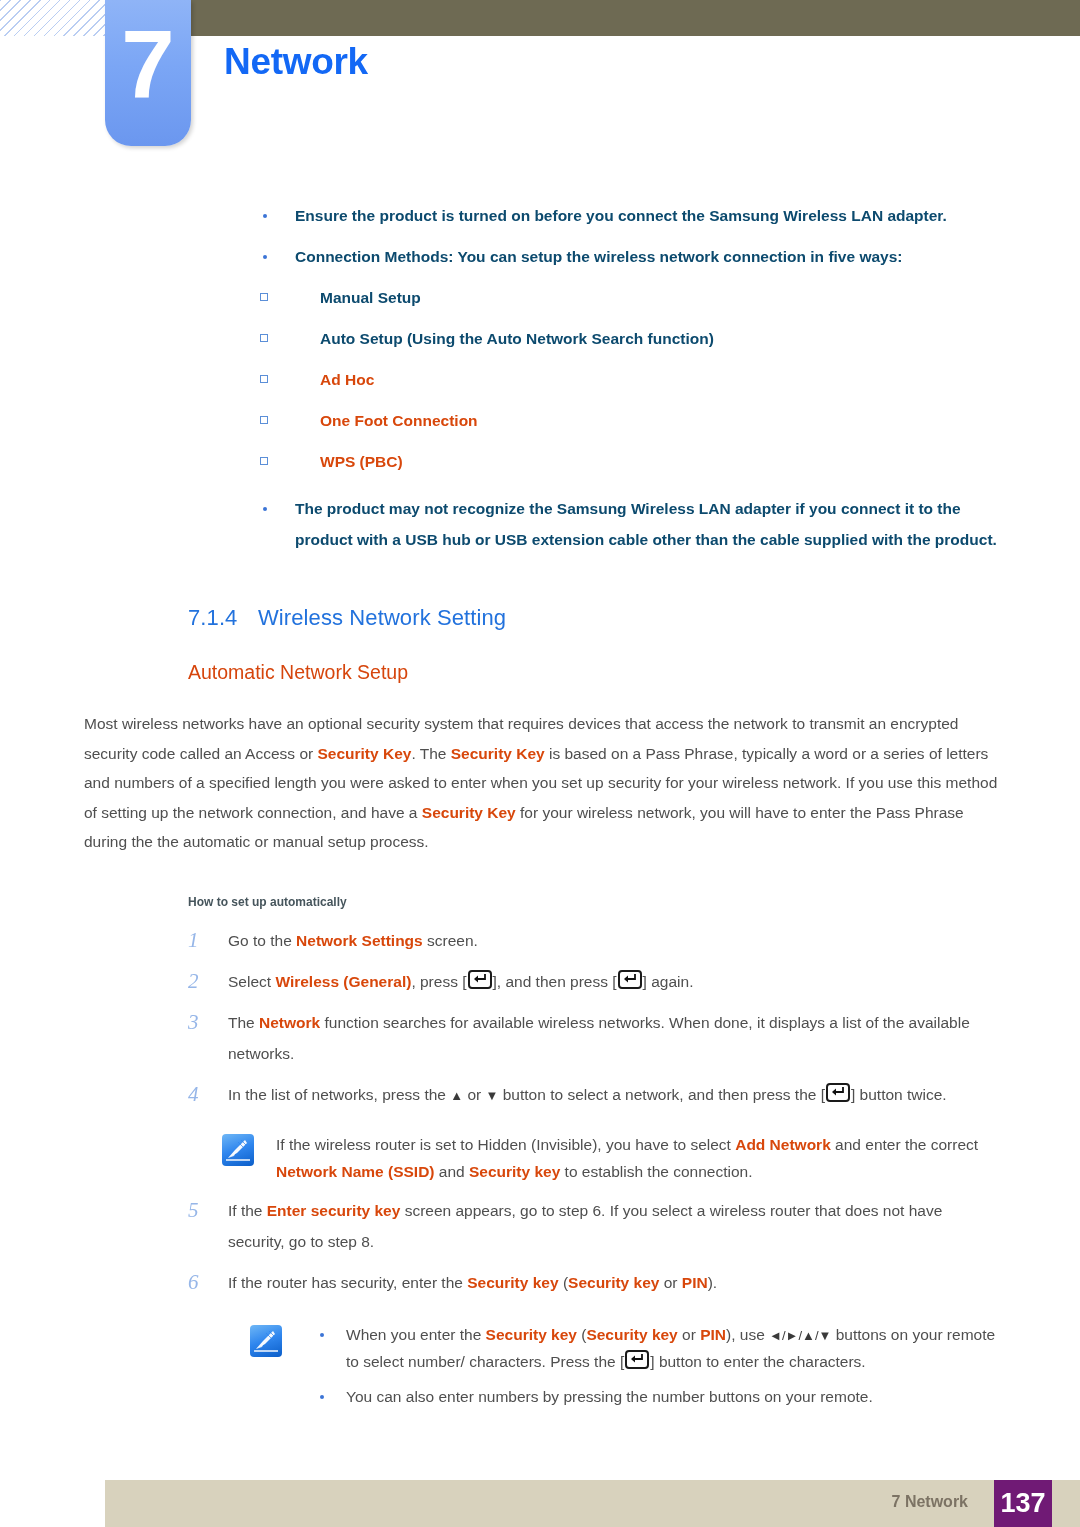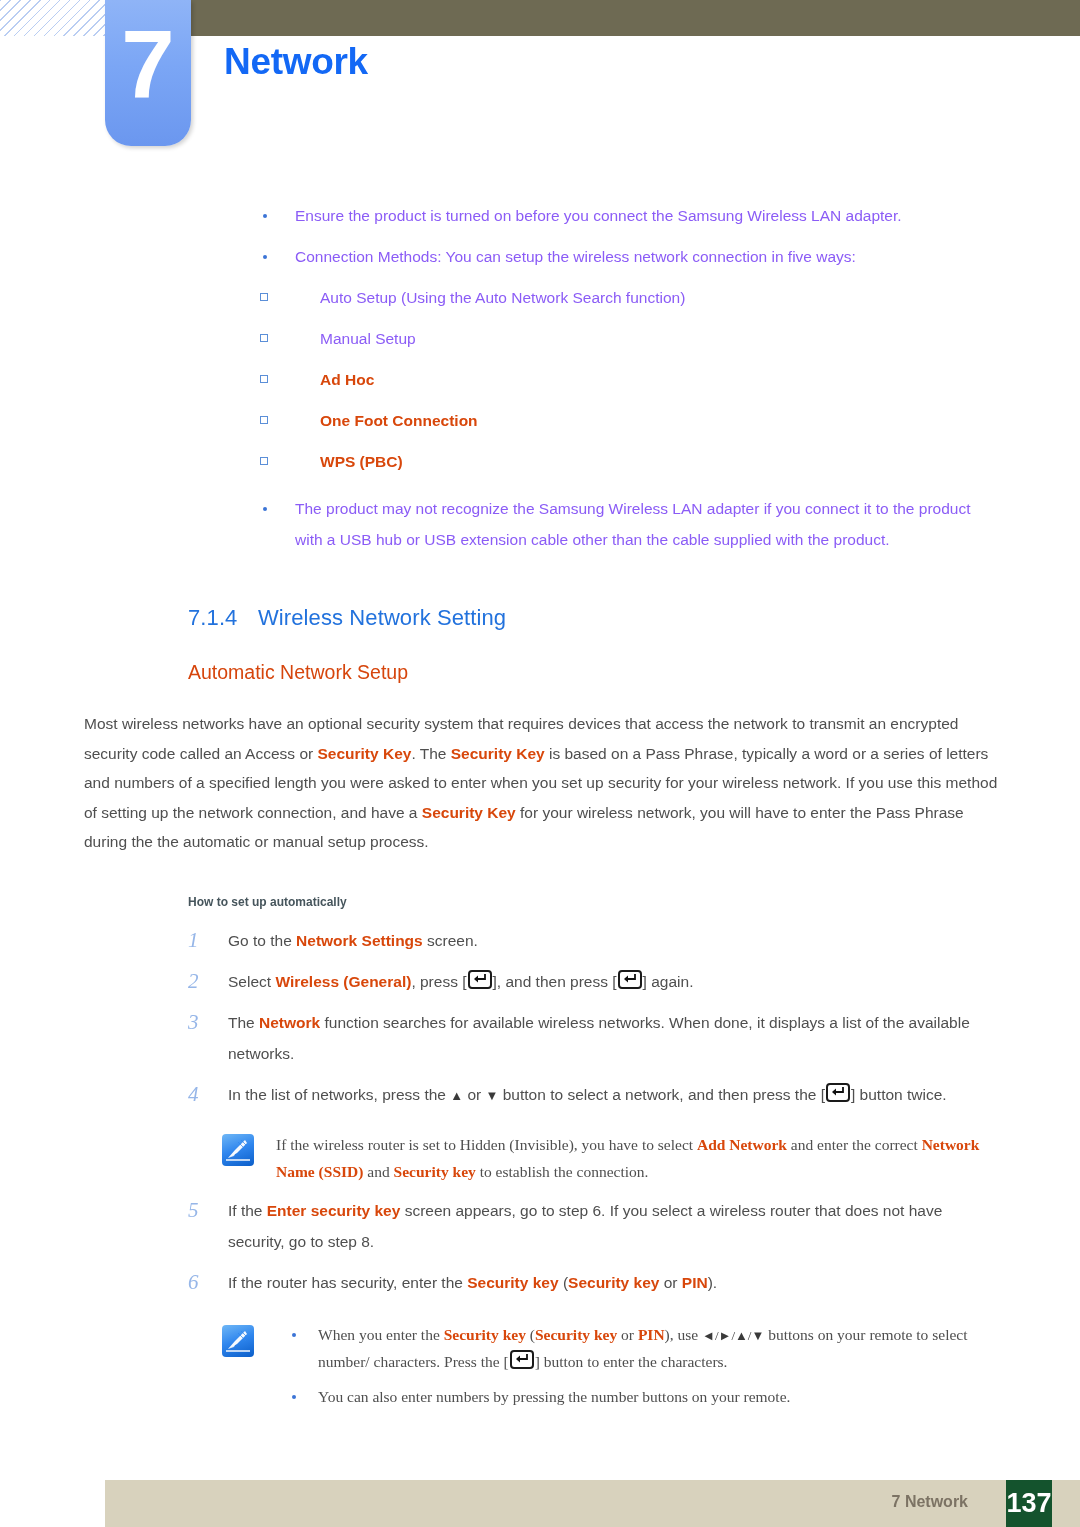--- a/index.html
+++ b/index.html
@@ -98,21 +98,22 @@
     font-size: 15px;
     line-height: 31px;
     text-align: left;
     padding-left: 75px;
     box-sizing: content-box;
   }
   .bullet-text {
     flex: 1;
     font-size: 15.5px;
     line-height: 31px;
-    color: #8b5cf6;
+    color: #0c4a6e;
+    font-weight: bold;
   }
 
   
   .b1 .dot {
     display: inline-block;
     width: 4px; height: 4px;
     border-radius: 50%;
     background: #3b74d6;
     vertical-align: 3px;
   }
@@ -192,21 +193,20 @@
     line-height: 31px;
     color: #4f4f4f;
   }
 
   
   .note {
     display: flex;
     margin-top: 20px;
     padding-left: 222px;
     padding-right: 82px;
-    font-family: Liberation Serif, serif;
   }
   .note-icon {
     flex: 0 0 32px;
     width: 32px;
     height: 32px;
     margin-top: 3px;
     margin-right: 22px;
     border-radius: 4px;
     background: linear-gradient(160deg, #6fb7f6 0%, #2f86ee 48%, #0b5ec9 100%);
     position: relative;
@@ -265,23 +265,23 @@
     top: 13px;
     font-size: 16px;
     font-weight: bold;
     color: #7c7364;
     text-align: center;
   }
   .footer-page {
     position: absolute;
     right: 28px;
     top: 0;
-    width: 46px;
+    width: 58px;
     height: 47px;
-    background: #14532d;
+    background: #701a75;
     color: #ffffff;
     font-size: 27px;
     font-weight: bold;
     line-height: 47px;
     text-align: center;
   }
 </style>
 </head>
 <body>
 
@@ -303,25 +303,25 @@
       </div>
       <div class="bullet-row b1">
         <div class="bullet-mark"><span class="dot"></span></div>
         <div class="bullet-text">Connection Methods: You can setup the wireless network connection in five ways:</div>
       </div>
     </div>
 
   <div id="methods-list">
       <div class="bullet-row b2">
         <div class="bullet-mark"><span class="sq"></span></div>
-        <div class="bullet-text">Auto Setup (Using the Auto Network Search function)</div>
+        <div class="bullet-text">Manual Setup</div>
       </div>
       <div class="bullet-row b2">
         <div class="bullet-mark"><span class="sq"></span></div>
-        <div class="bullet-text">Manual Setup</div>
+        <div class="bullet-text">Auto Setup (Using the Auto Network Search function)</div>
       </div>
       <div class="bullet-row b2">
         <div class="bullet-mark"><span class="sq"></span></div>
         <div class="bullet-text hl">Ad Hoc</div>
       </div>
       <div class="bullet-row b2">
         <div class="bullet-mark"><span class="sq"></span></div>
         <div class="bullet-text hl">One Foot Connection</div>
       </div>
       <div class="bullet-row b2">
@@ -392,21 +392,21 @@
       <div class="step">
         <div class="step-num">5</div>
         <div class="step-body"><span>If the </span><span class="hl">Enter security key</span><span> screen appears, go to step 6. If you select a wireless router that does not have security, go to step 8.</span></div>
       </div>
       <div class="step">
         <div class="step-num">6</div>
         <div class="step-body"><span>If the router has security, enter the </span><span class="hl">Security key</span><span> (</span><span class="hl">Security key</span><span> or </span><span class="hl">PIN</span><span>).</span></div>
       </div>
     </div>
 
-  <div class="note" style="margin-top:24px;">
+  <div class="note" style="margin-top:24px;margin-left:28px;">
     <div class="note-icon">
       <svg width="26" height="26" viewBox="0 0 26 26">
         <path d="M3 21 L10 13 L20 3 L22 6 L12 16 Z" fill="#ffffff" opacity="0.95"></path>
         <path d="M3 21 L9 19 L11 15 Z" fill="#ffffff" opacity="0.8"></path>
         <path d="M1 23 L25 23" stroke="#ffffff" stroke-width="1.6" opacity="0.9"></path>
         <path d="M13 5 L21 13" stroke="#2f86ee" stroke-width="1" opacity="0.7"></path>
         <path d="M16 3 L23 10" stroke="#2f86ee" stroke-width="1" opacity="0.7"></path>
       </svg>
     </div>
     <div class="note-body">

